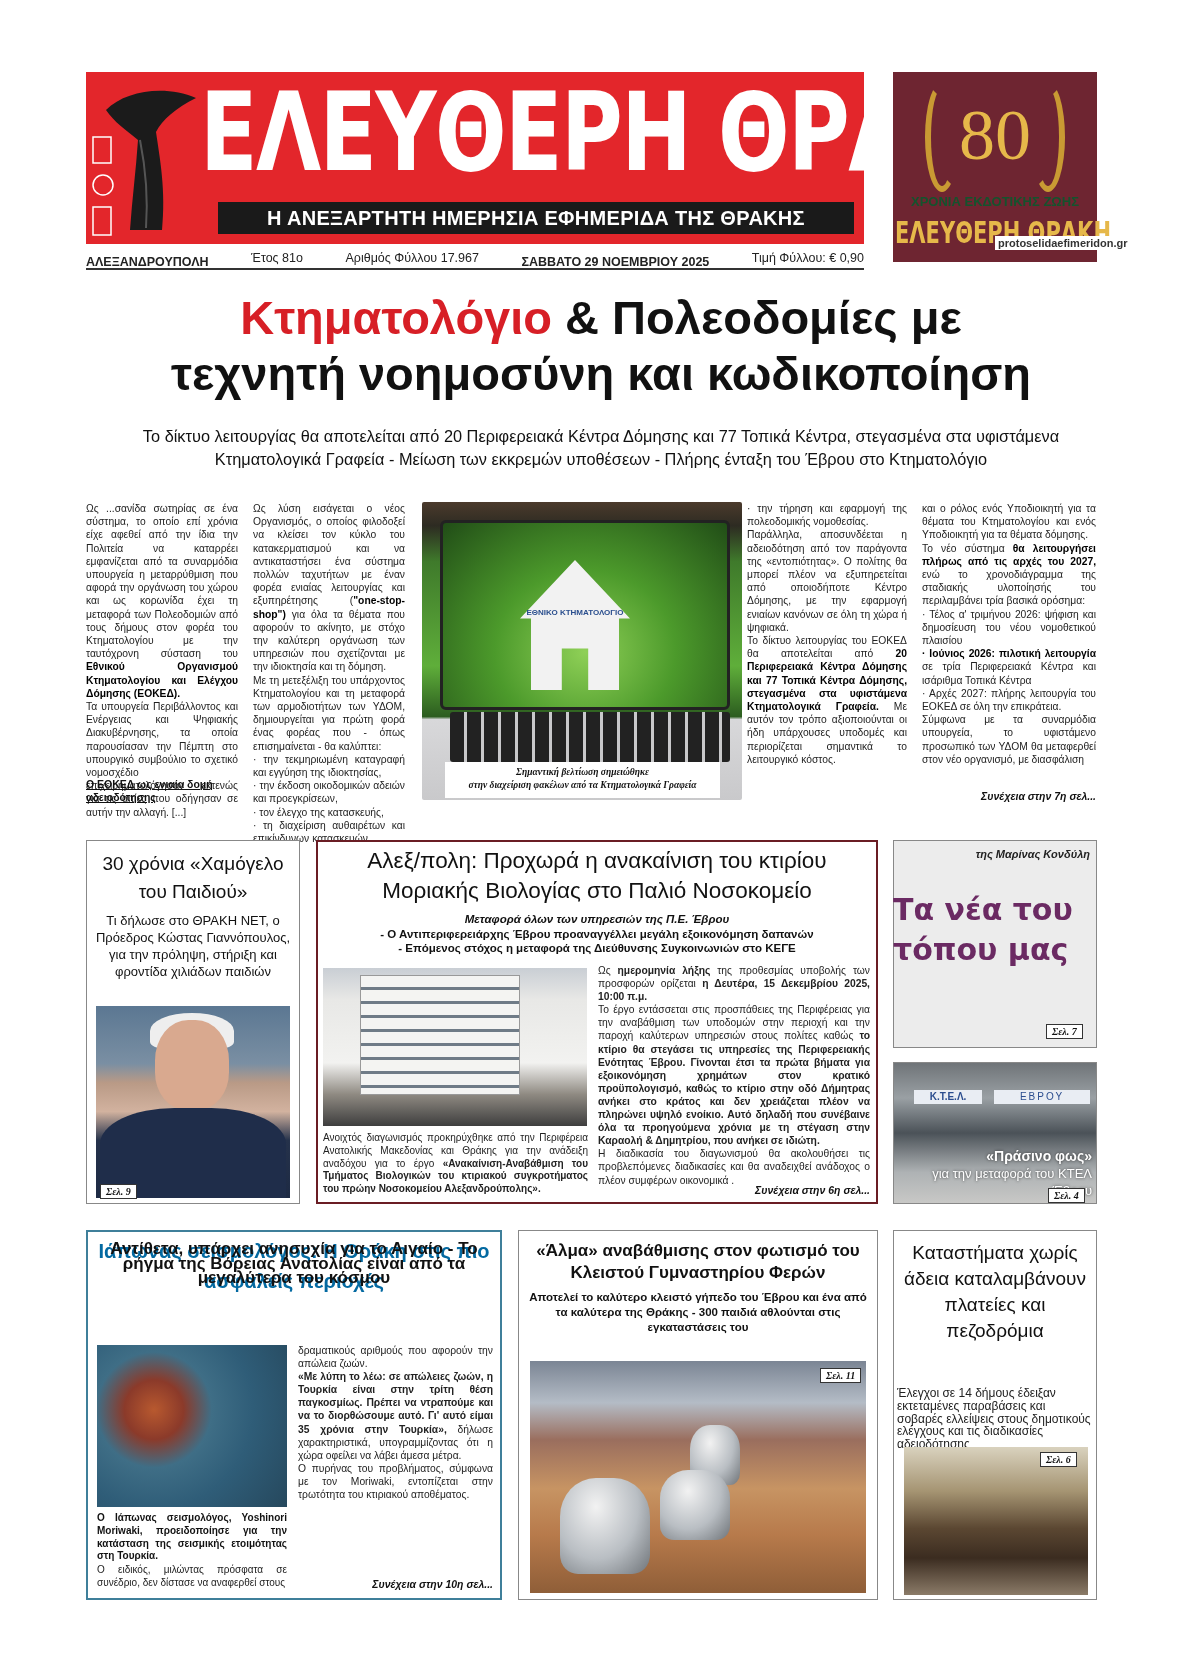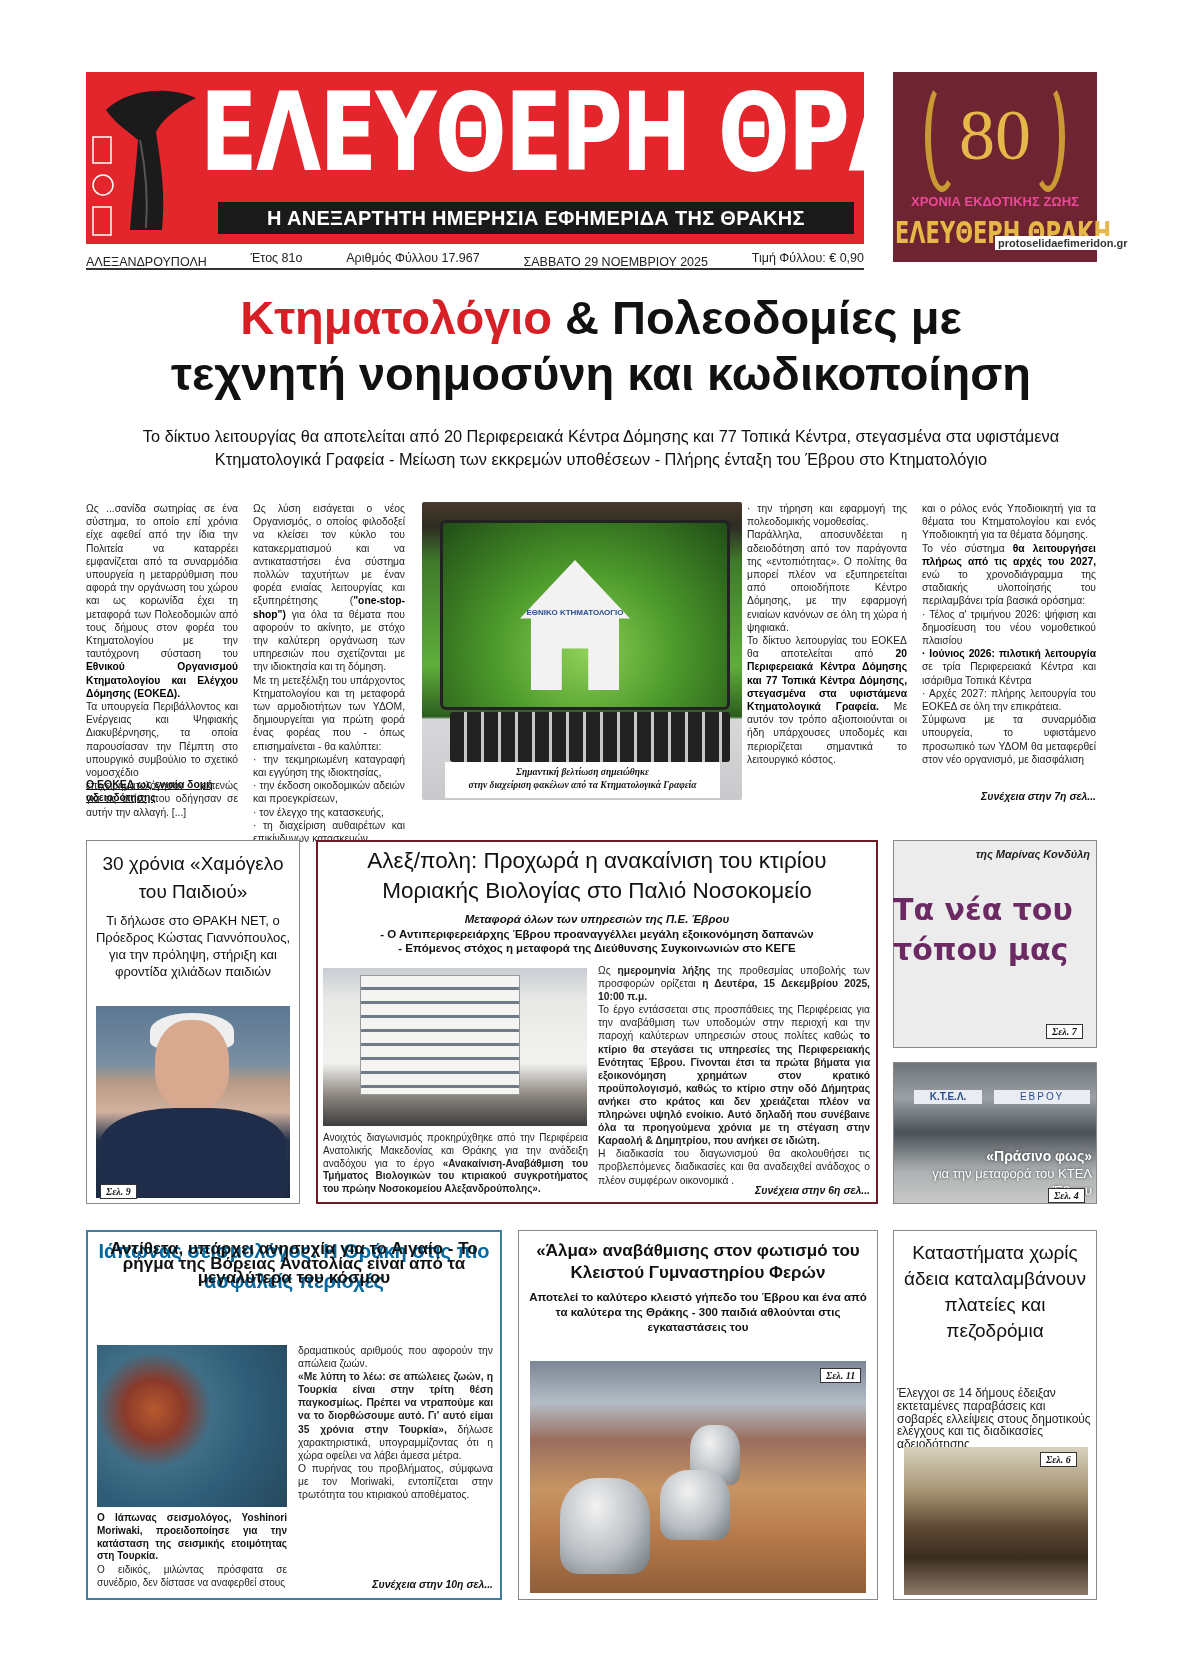--- a/index.html
+++ b/index.html
@@ -6,28 +6,28 @@
   body { width: 1200px; height: 1675px; background: #ffffff; font-family: "Liberation Sans", sans-serif; color: #111; position: relative; overflow: hidden; }
   .abs { position: absolute; }
 
   
   .masthead { left: 86px; top: 72px; width: 778px; height: 172px; background: #e3262b; }
   .statue { left: 96px; top: 80px; width: 110px; height: 160px; }
   .side-logos { left: 90px; top: 135px; width: 26px; height: 105px; }
   .mast-title { left: 200px; top: 68px; width: 660px; height: 130px; color: #fff; font-family: "DejaVu Sans", sans-serif; font-weight: bold; font-size: 108px; line-height: 130px; letter-spacing: -2px; text-align: center; transform: scaleX(0.78); transform-origin: left center; white-space: nowrap; }
   .mast-sub { left: 218px; top: 202px; width: 636px; height: 32px; background: #1a1a1a; color: #fff; font-weight: bold; font-size: 20px; line-height: 32px; text-align: center; letter-spacing: 0.3px; white-space: nowrap; }
   .dateline { left: 86px; top: 248px; width: 778px; height: 22px; border-bottom: 2px solid #333; display: flex; justify-content: space-between; align-items: center; font-size: 12.5px; color: #222; }
-  .dateline .b { font-weight: normal; margin-top: 8px; }
+  .dateline .b { font-weight: bold; margin-top: 8px; }
 
   .badge80 { left: 893px; top: 72px; width: 204px; height: 190px; background: #6e2531; }
   .badge-num { left: 938px; top: 88px; width: 114px; height: 95px; border: 0; color: #e6b84a; font-family: "Liberation Serif", serif; font-size: 72px; line-height: 95px; text-align: center; }
   .wreath-l, .wreath-r { top: 82px; width: 34px; height: 110px; border: 6px solid #c99a33; border-radius: 50%; }
   .wreath-l { left: 925px; border-right-color: transparent; border-top-color: transparent; }
   .wreath-r { left: 1031px; border-left-color: transparent; border-top-color: transparent; }
-  .badge-line { left: 893px; top: 194px; width: 204px; color: #ec4899; font-weight: bold; font-size: 13px; text-align: center; white-space: nowrap; }
+  .badge-line { left: 893px; top: 194px; width: 204px; color: #14532d; font-weight: bold; font-size: 13px; text-align: center; white-space: nowrap; }
   .badge-name { left: 895px; top: 214px; width: 200px; color: #e6b84a; font-family: "DejaVu Sans", sans-serif; font-weight: bold; font-size: 30px; line-height: 38px; transform: scaleX(0.7); transform-origin: left; white-space: nowrap; }
   .watermark { left: 995px; top: 236px; background: #fff; color: #333; font-size: 11px; font-weight: bold; padding: 1px 3px; }
 
   
   .headline { left: 86px; top: 290px; width: 1030px; text-align: center; font-weight: bold; font-size: 47px; line-height: 56px; color: #111; }
   .headline .red { color: #d71f26; }
   .deck { left: 86px; top: 425px; width: 1030px; text-align: center; font-size: 17px; line-height: 23px; color: #111; transform: scaleX(0.96); }
 
   
   .col { font-size: 10.3px; line-height: 13.2px; text-align: justify; color: #222; }

